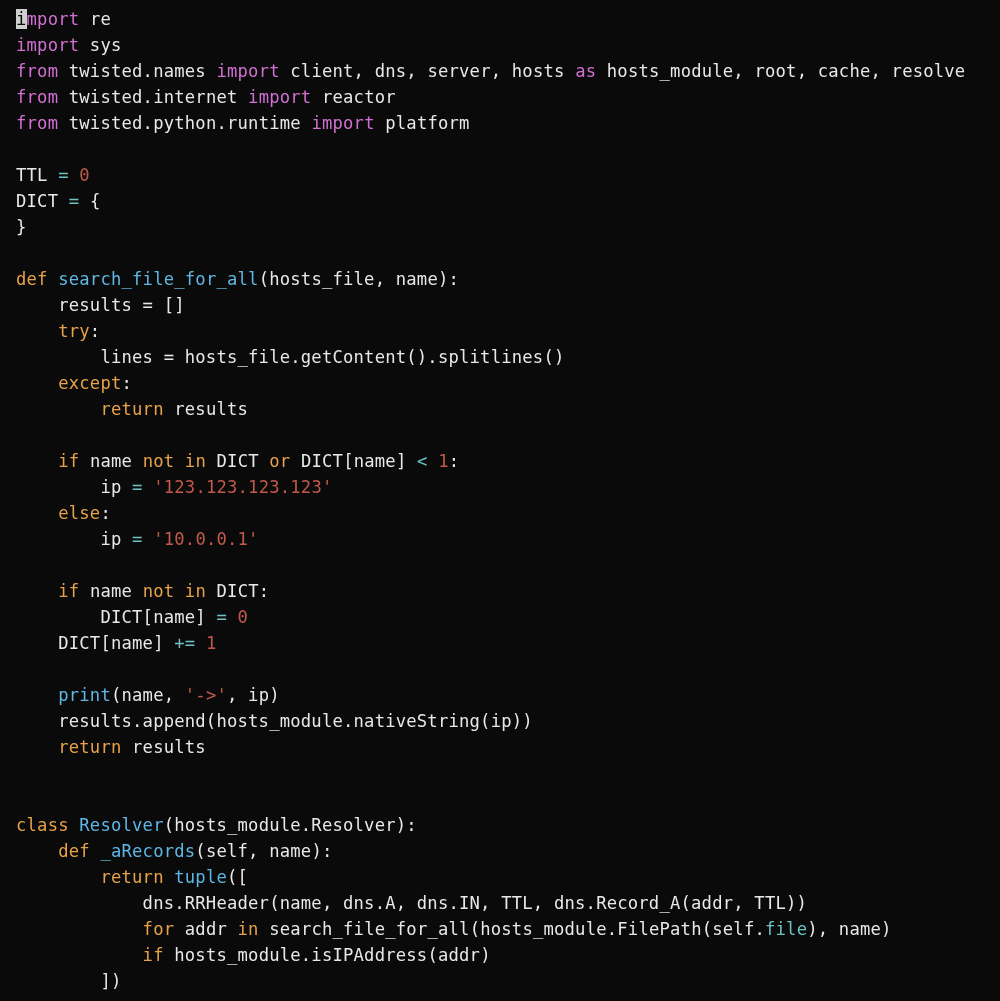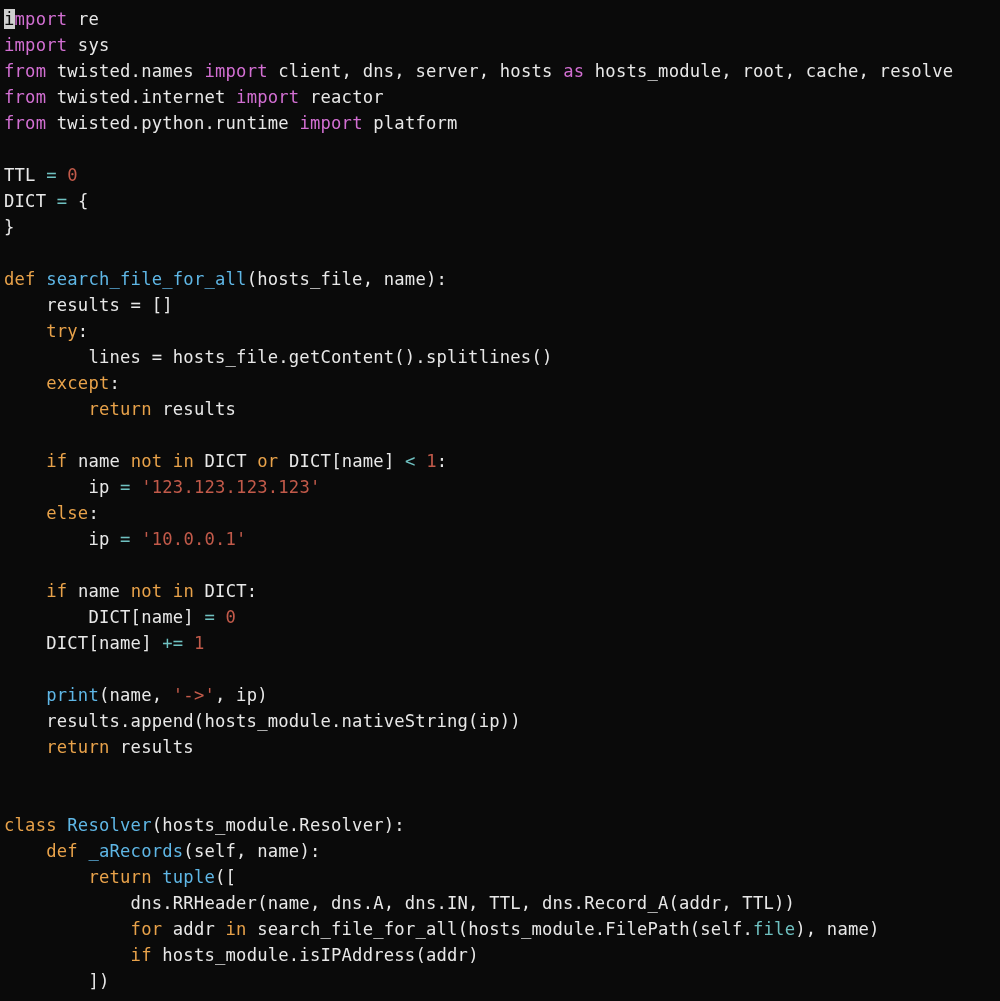--- a/index.html
+++ b/index.html
@@ -5,21 +5,21 @@
   html, body {
     margin: 0;
     padding: 0;
     width: 1000px;
     height: 1001px;
     background: #0a0a0a;
     overflow: hidden;
   }
   pre.code {
     margin: 0;
-    padding: 6px 4px;
+    padding: 6px 16px;
     font-family: "Menlo", "Consolas", "DejaVu Sans Mono", monospace;
     font-size: 17.2px;
     line-height: 26px;
     color: #e8e8e8;
     white-space: pre;
     letter-spacing: 0.2px;
   }
   .kw-import   { color: #d26fd2; }   
   .kw-flow     { color: #e8a24a; }   
   .fn          { color: #5fb7e6; }   

